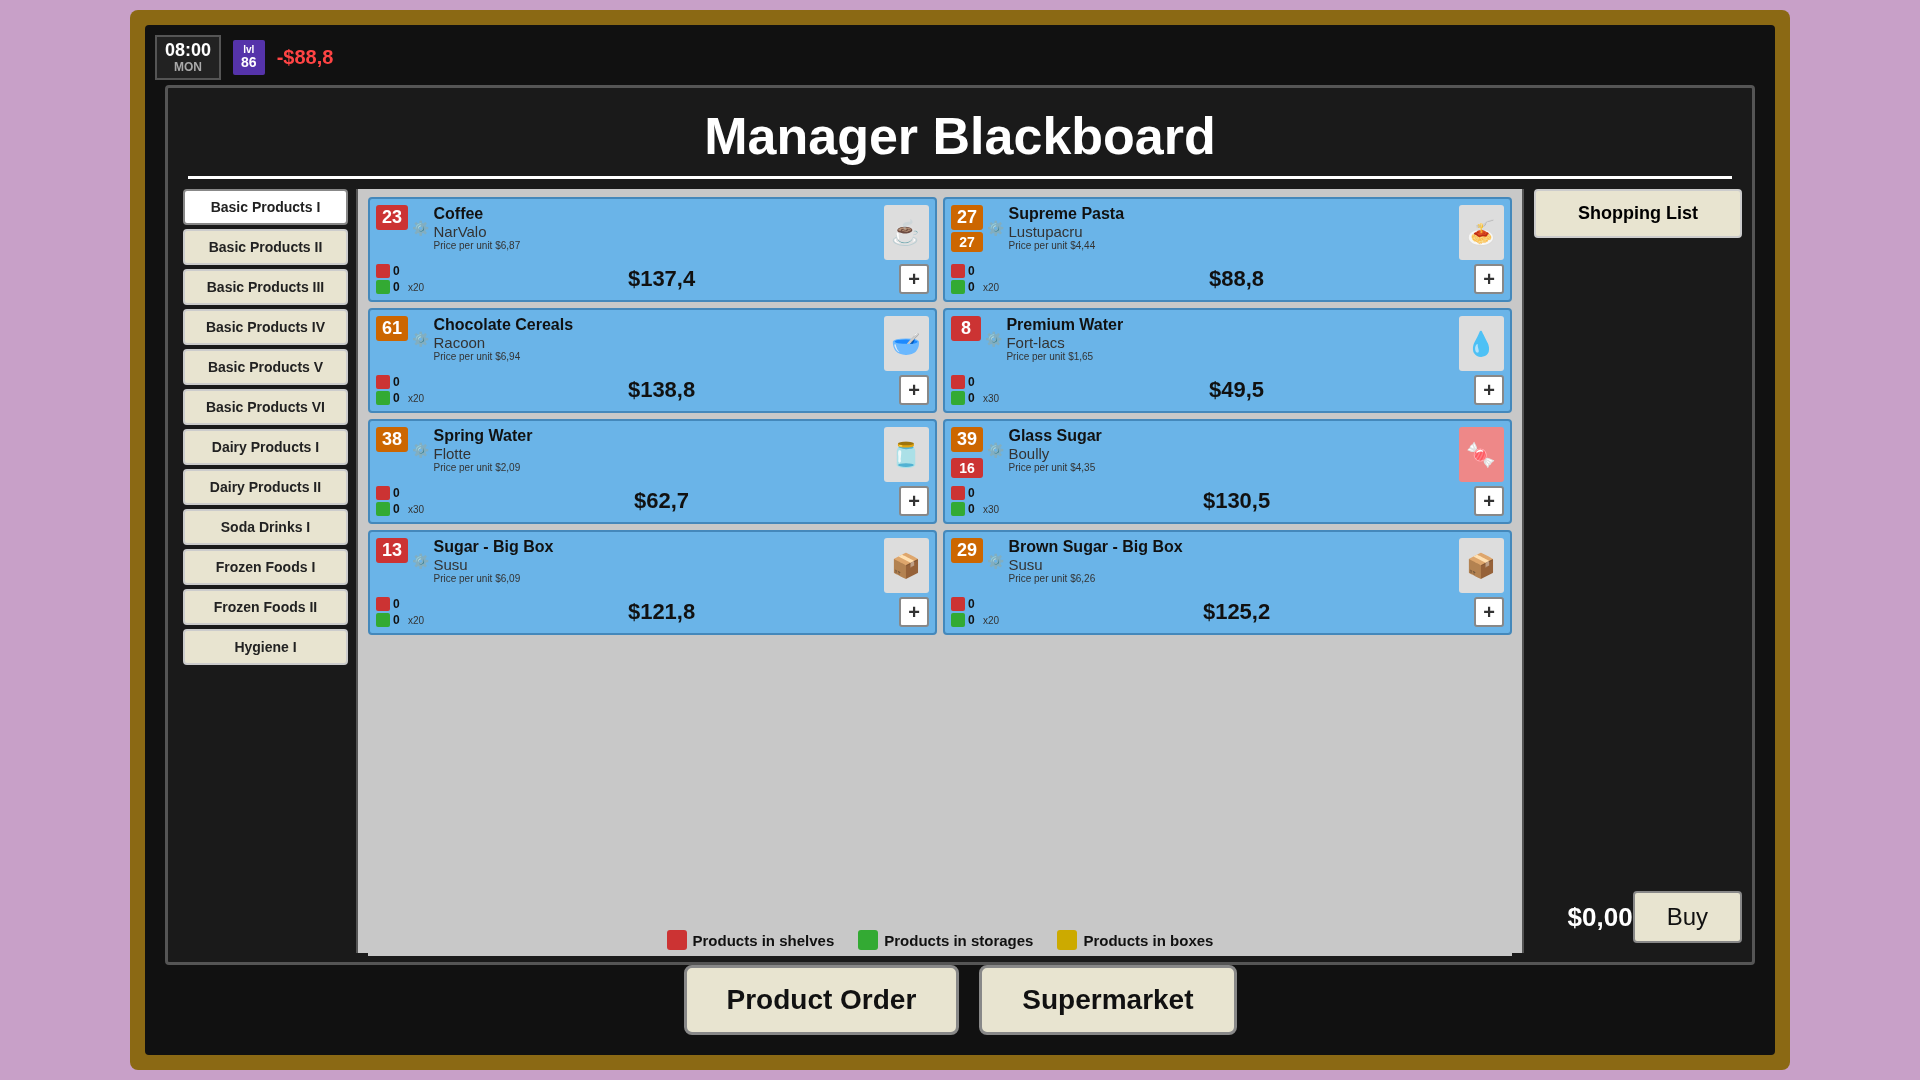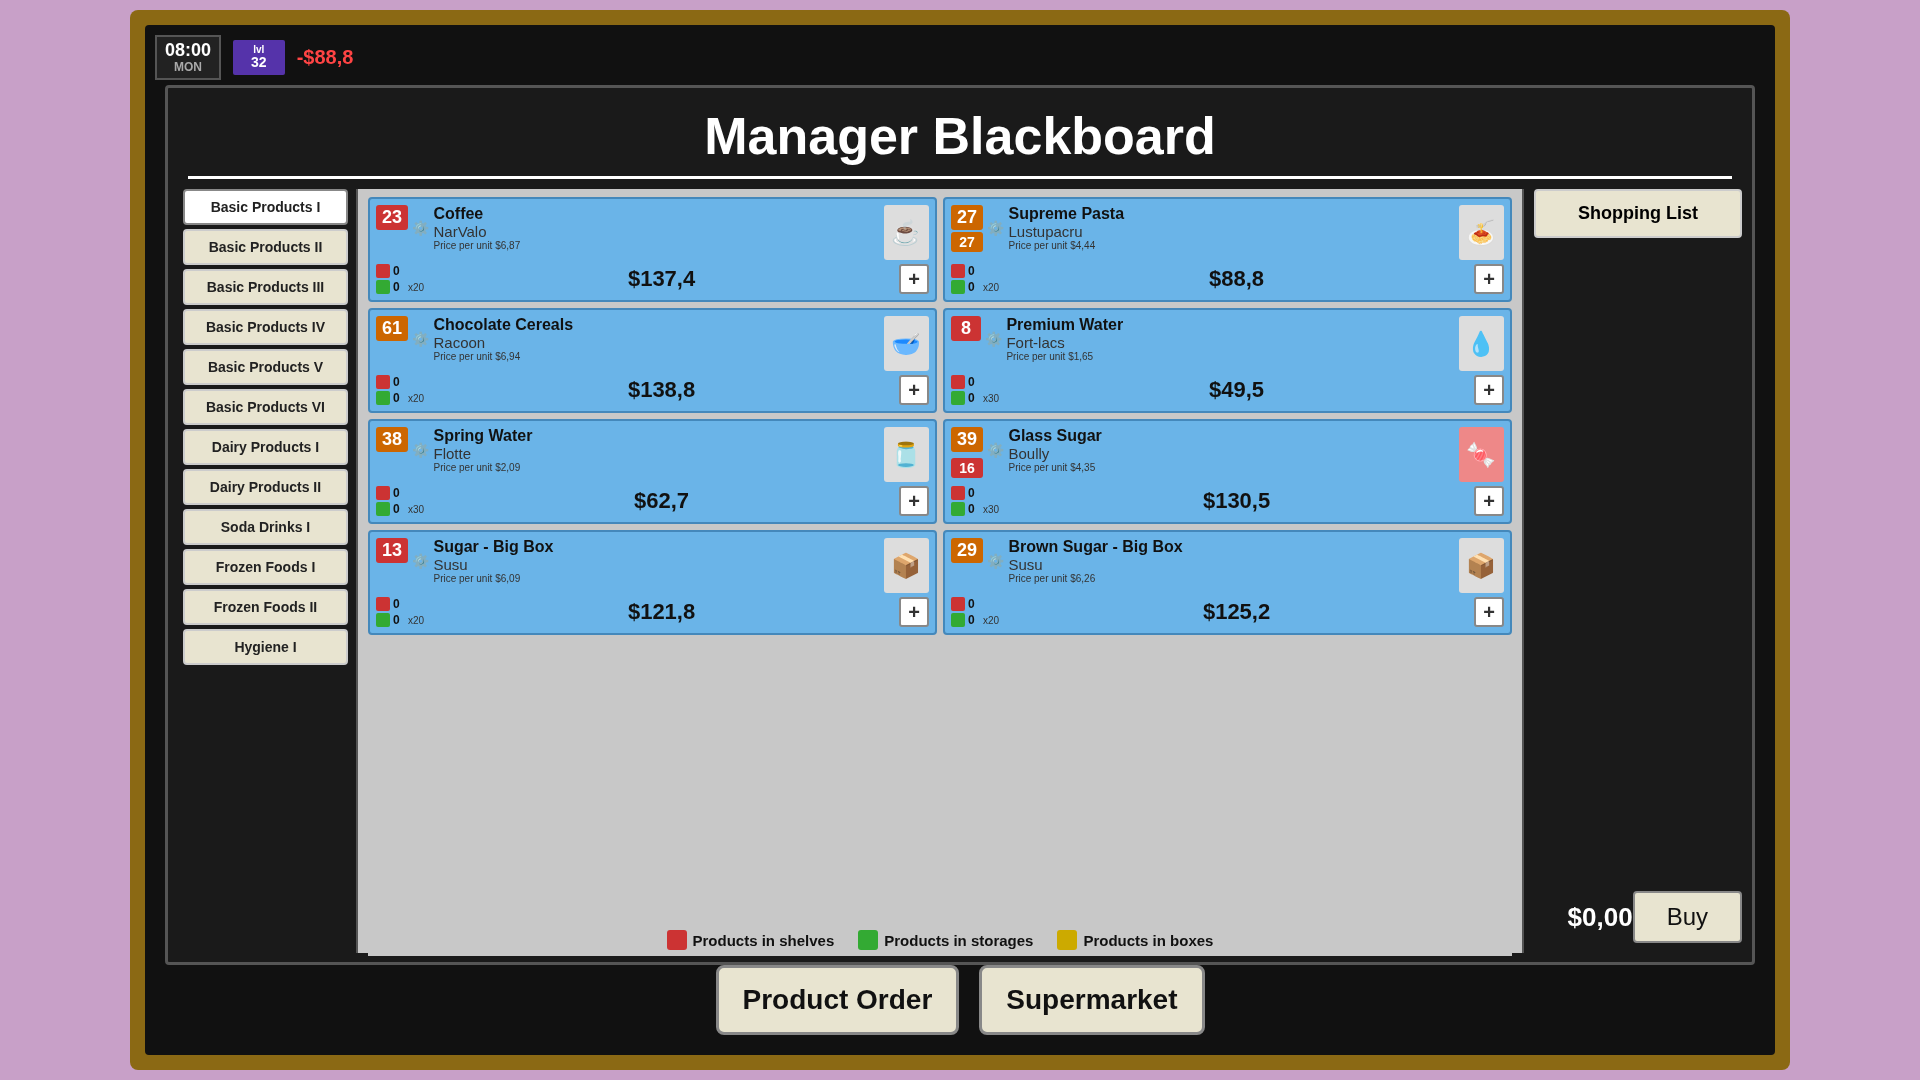--- a/index.html
+++ b/index.html
@@ -46,21 +46,21 @@
       padding: 4px 8px;
       line-height: 1.1;
       text-align: center;
     }
     .hud-time .day { font-size: 12px; color: #aaa; }
     .hud-level {
       background: #5533aa;
       color: white;
       font-size: 14px;
       font-weight: bold;
-      padding: 4px 18px;
+      padding: 4px 8px;
       border-radius: 2px;
       line-height: 1.1;
       text-align: center;
     }
     .hud-money {
       color: #ff4444;
       font-size: 20px;
       font-weight: bold;
     }
 
@@ -331,21 +331,21 @@
       display: flex;
       gap: 20px;
       align-items: center;
     }
     .bottom-btn {
       background: #e8e4d0;
       border: 3px solid #888;
       border-radius: 8px;
       font-size: 28px;
       font-weight: bold;
-      padding: 16px 24px;
+      padding: 16px 40px;
       cursor: pointer;
       color: #111;
     }
 
     
     .legend-area {
       position: absolute;
       bottom: 6px;
       left: 200px;
       right: 240px;
@@ -363,21 +363,21 @@
 <div class="outer-frame">
   <div class="inner-area">
 
     <div class="hud">
       <div class="hud-time">
         <div>08:00</div>
         <div class="day">MON</div>
       </div>
       <div class="hud-level">
         <div style="font-size:10px;">lvl</div>
-        <div>32</div>
+        <div>86</div>
       </div>
       <div class="hud-money">-$88,8</div>
     </div>
 
     <div class="board">
 
       <div class="board-title">Manager Blackboard</div>
       <div class="board-divider"></div>
 
       <div class="board-content">

